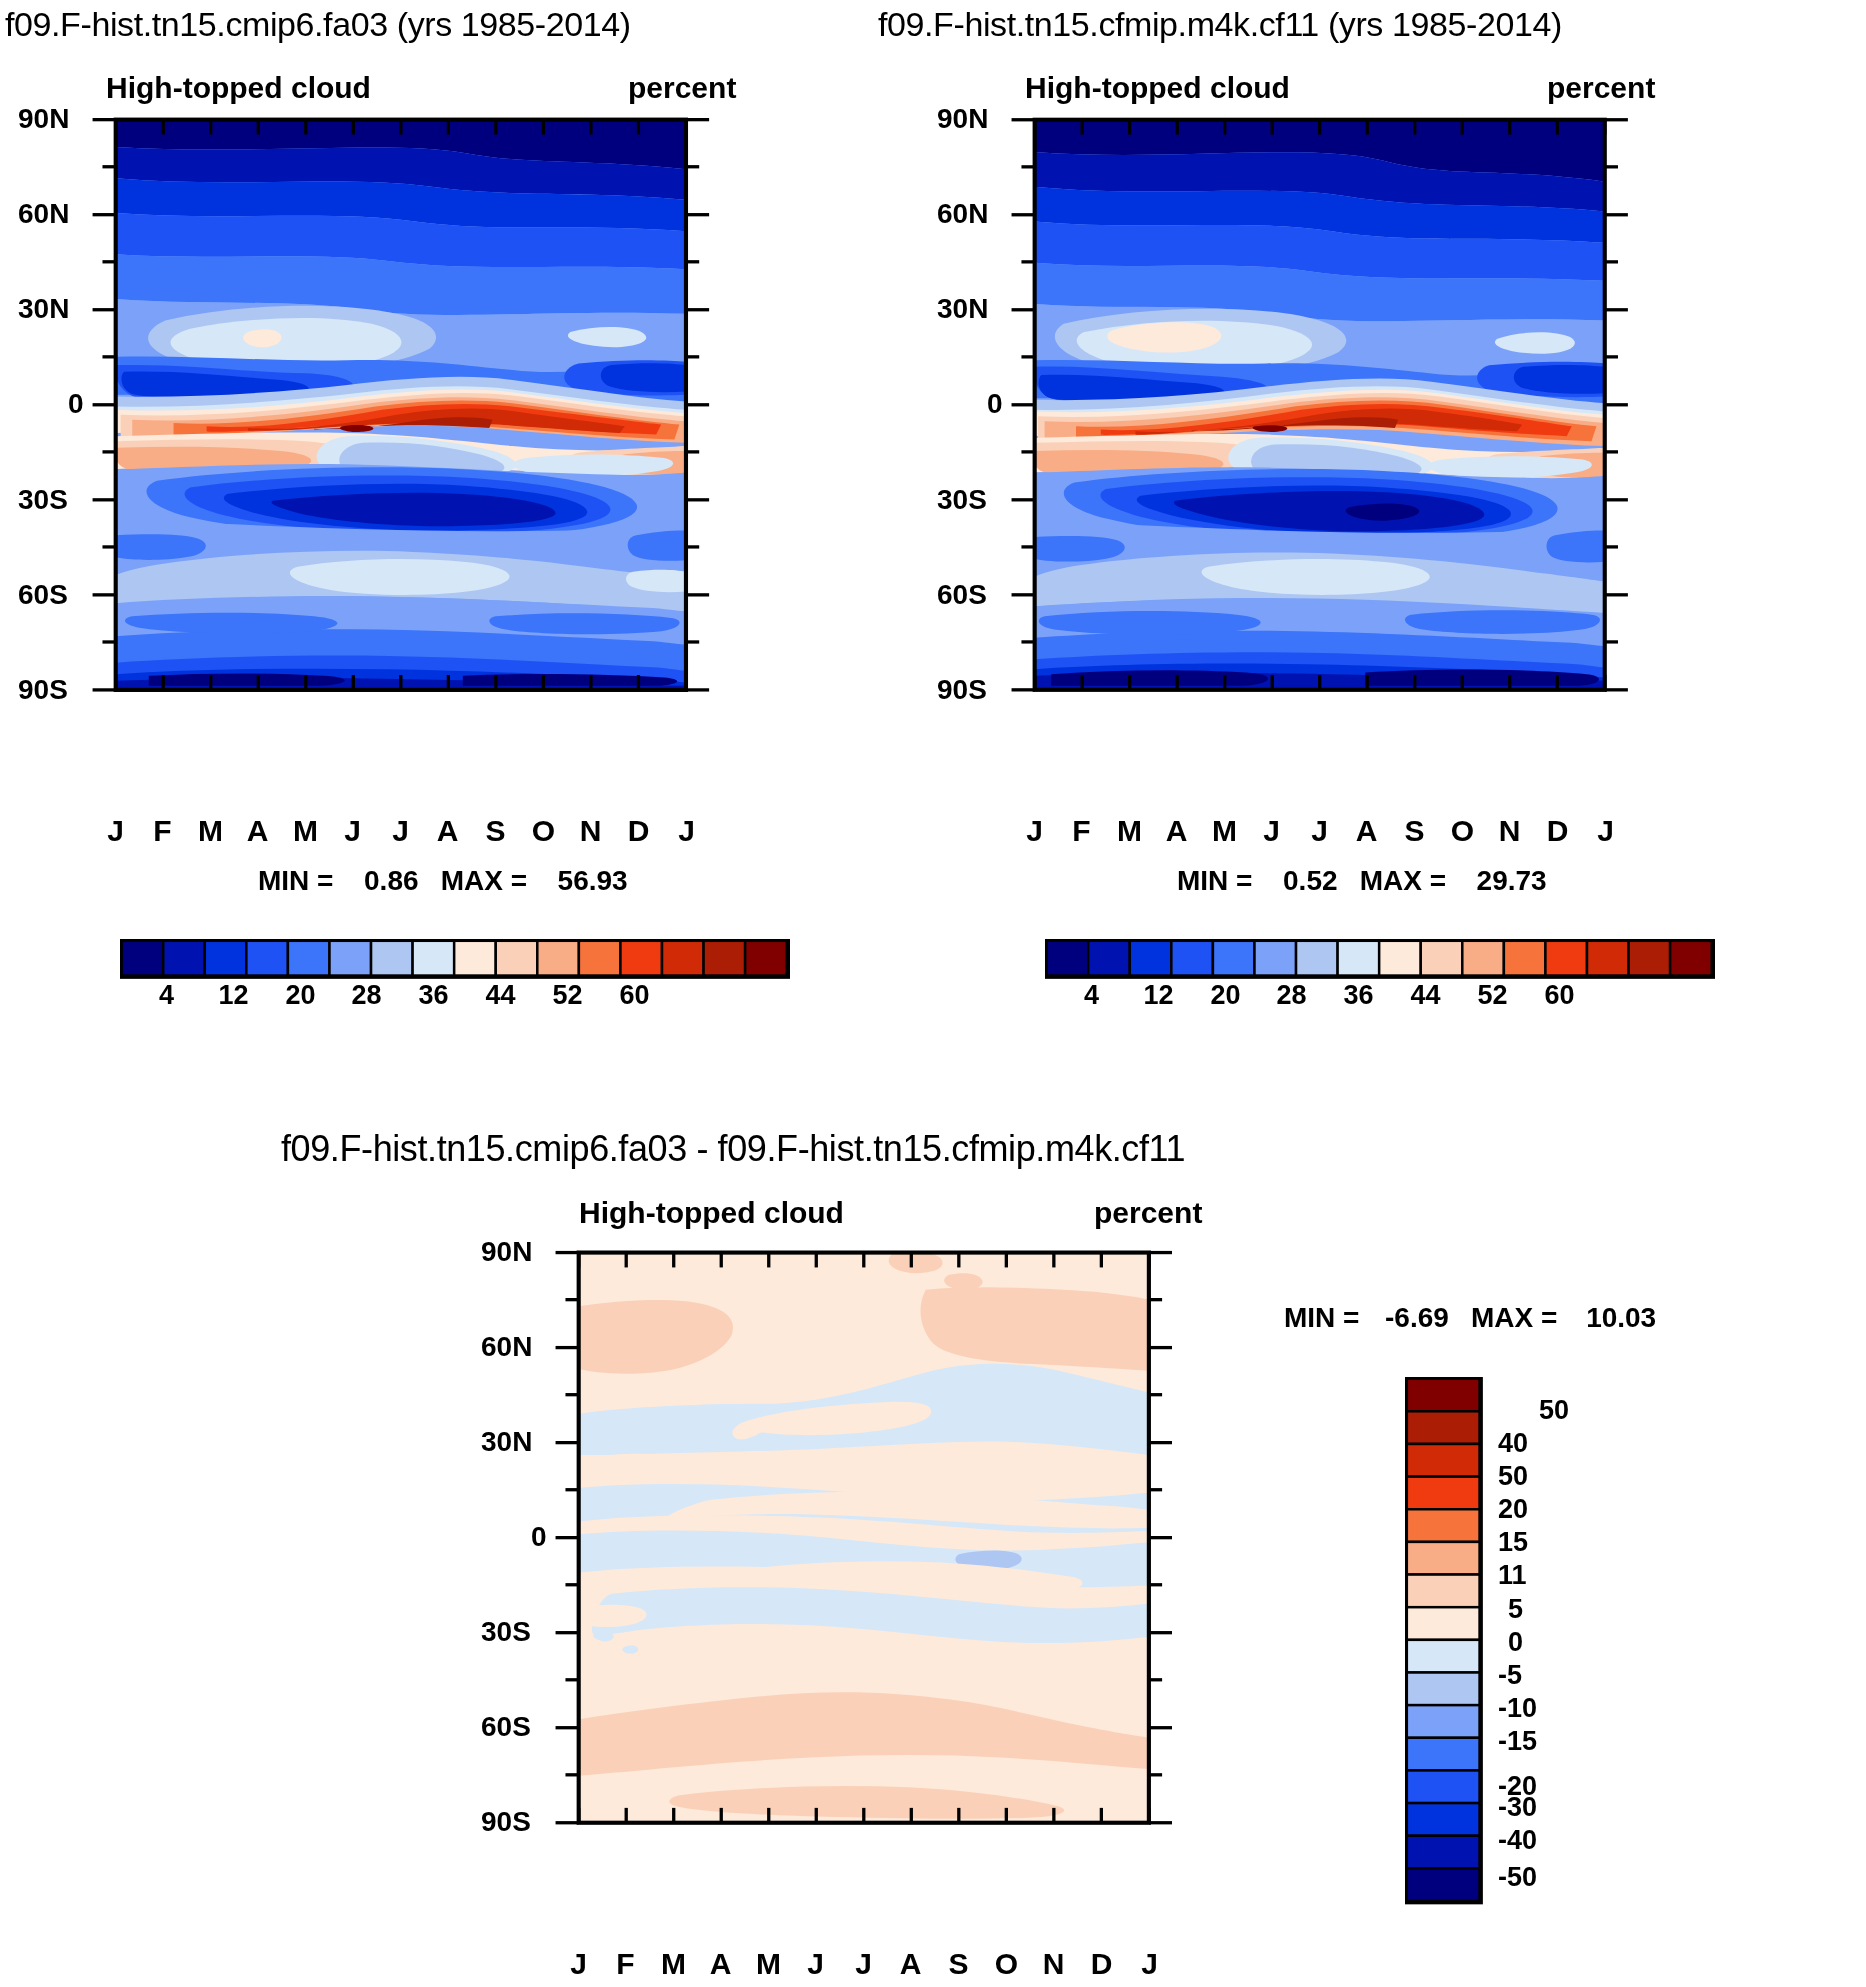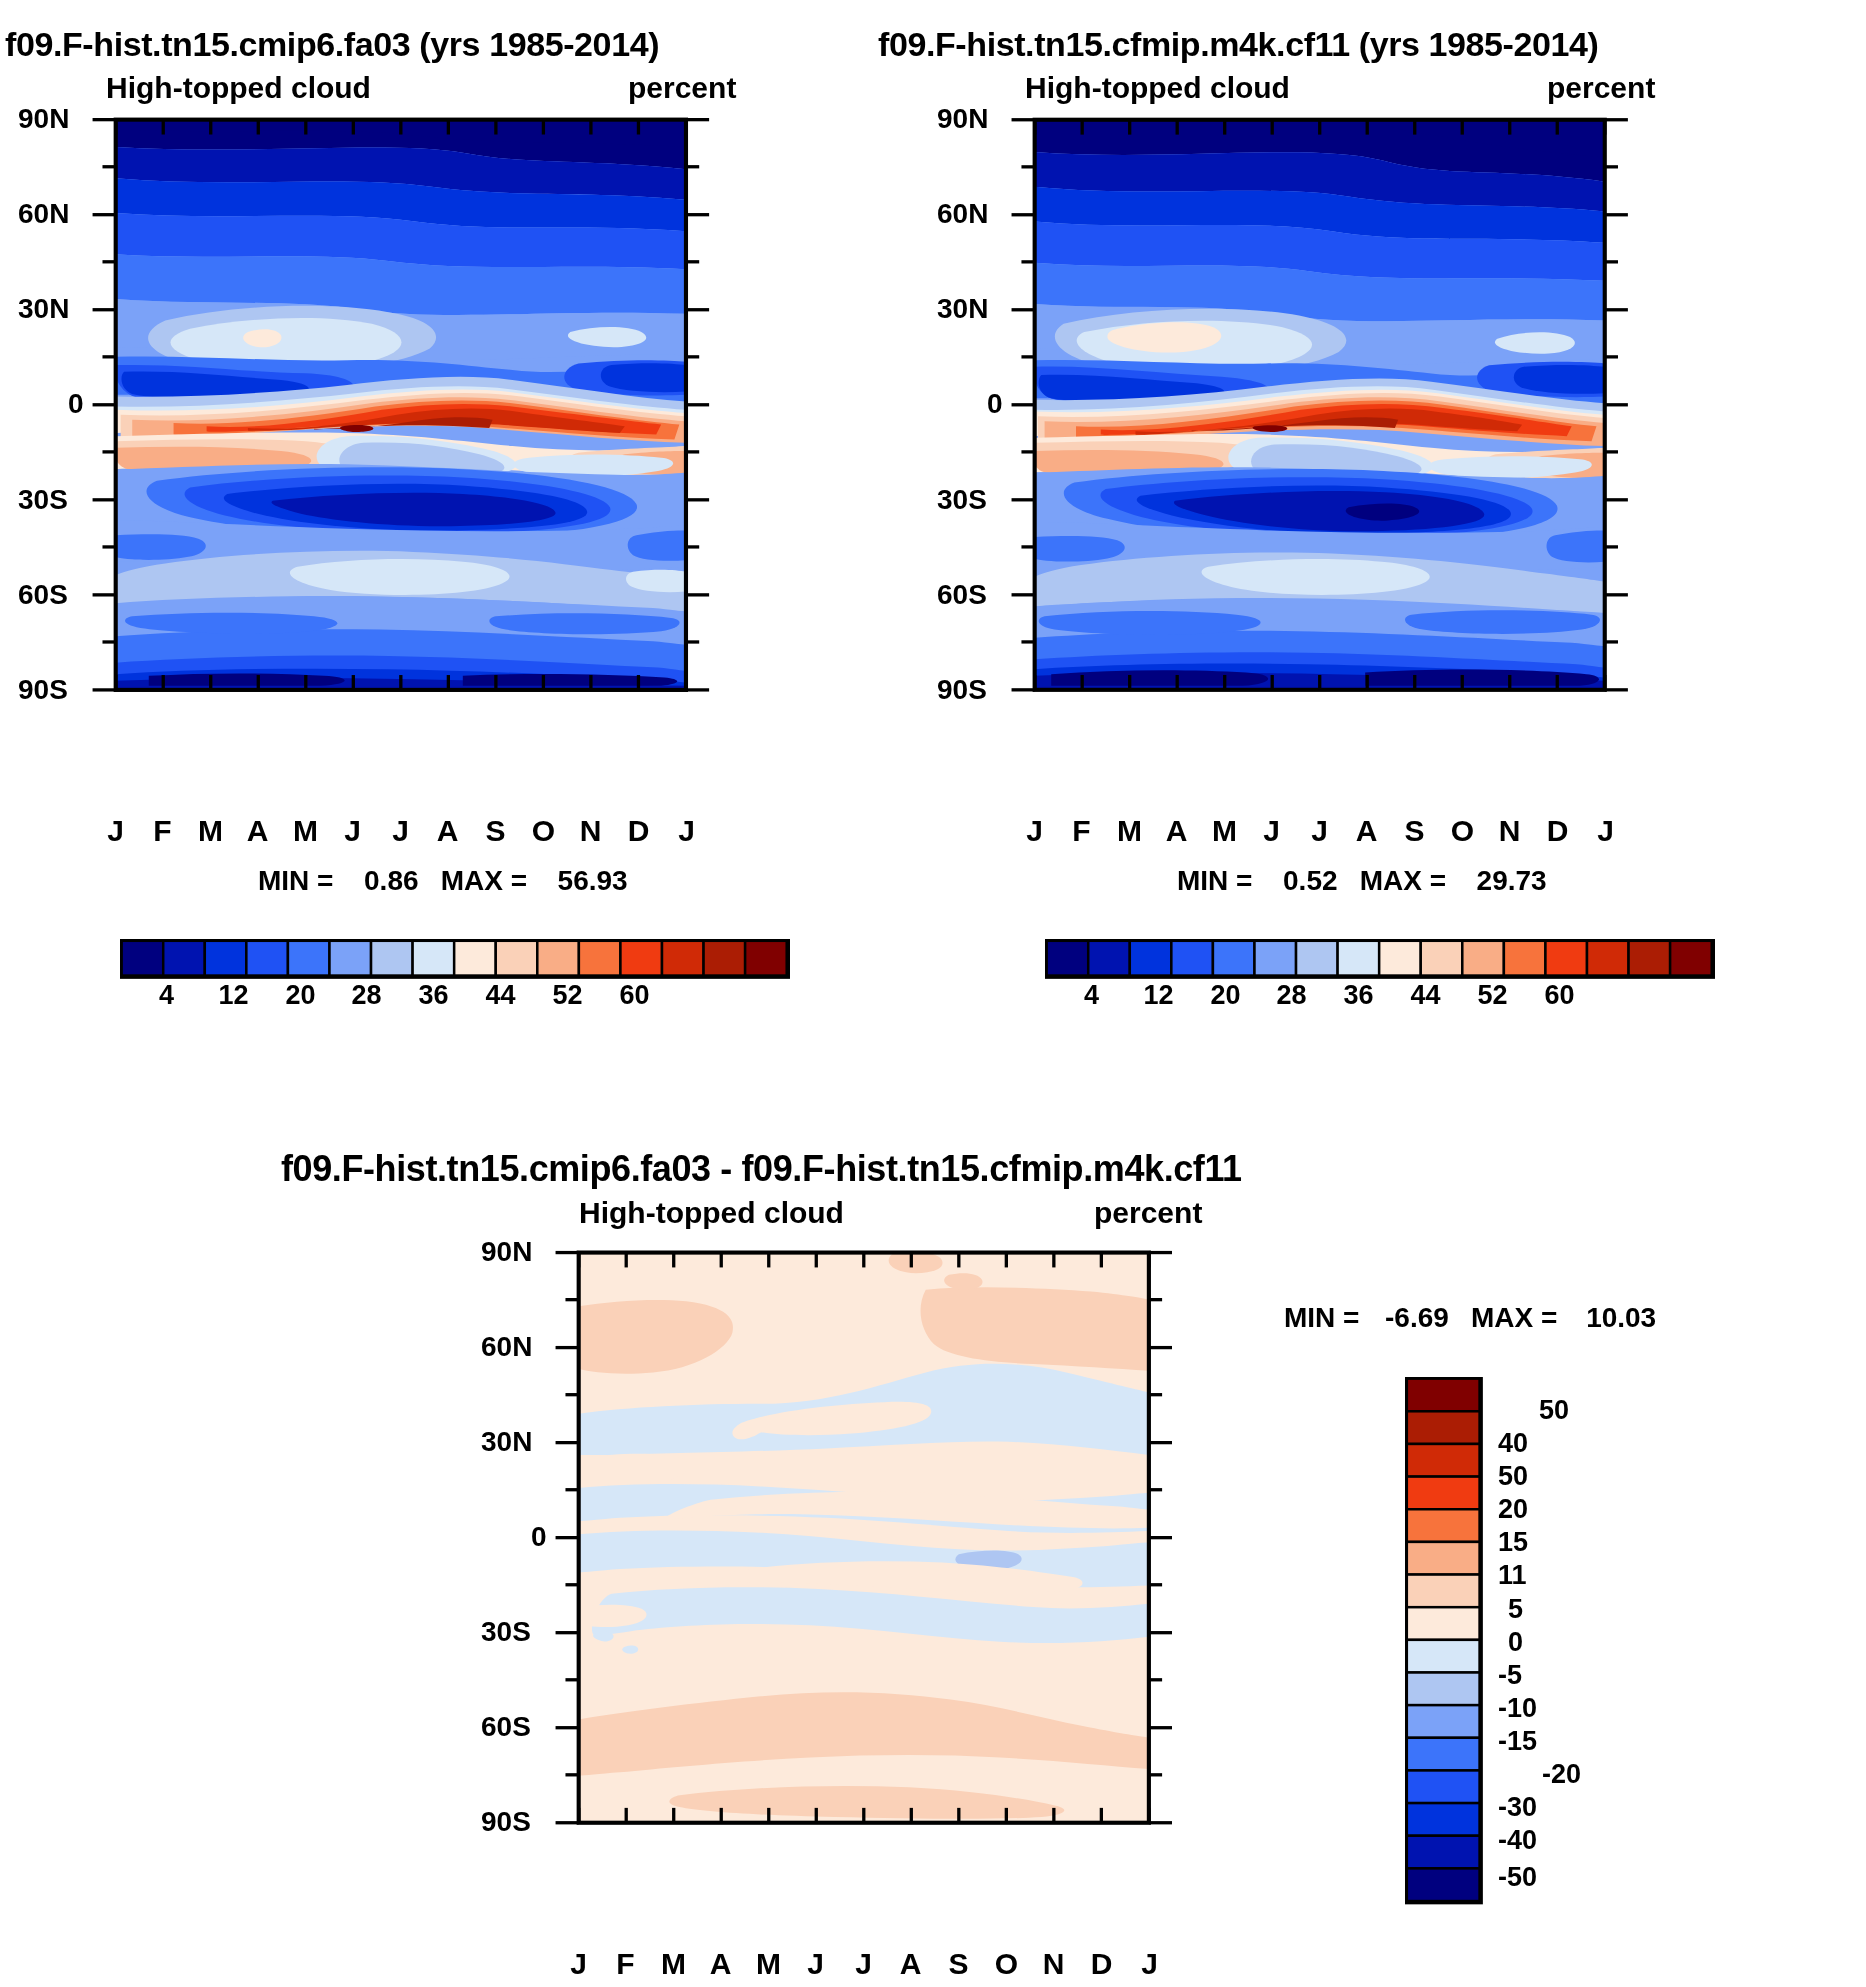--- a/index.html
+++ b/index.html
@@ -1,19 +1,19 @@
 <!DOCTYPE html>
 <html style="font-size:13.2px"><head>
 <meta charset="utf-8">
 <style>
   html,body{margin:0;padding:0;background:#ffffff;}
   body{width:1866px;height:1988px;position:relative;
        font-family:"Liberation Sans",sans-serif;color:#000;}
   .abs{position:absolute;}
-  .ttl{font-weight:bold;font-size:34px;letter-spacing:-0.4px;white-space:nowrap;margin-top:20px;}
+  .ttl{font-weight:normal;font-size:34px;letter-spacing:-0.4px;white-space:nowrap;}
   .sub{font-weight:bold;font-size:30px;white-space:nowrap;}
   .axlab{font-weight:bold;font-size:28px;white-space:nowrap;}
   .mmx{font-weight:bold;font-size:28px;white-space:nowrap;}
   .cblab{font-weight:bold;font-size:27px;white-space:nowrap;}
   .mon{font-weight:bold;font-size:30px;text-align:center;}
   svg{display:block;}
 </style>
 </head>
 <body>
 
@@ -591,18 +591,18 @@
   <div class="abs cblab" style="left:0px;top:51px;">40</div>
   <div class="abs cblab" style="left:0px;top:84px;">50</div>
   <div class="abs cblab" style="left:0px;top:117px;">20</div>
   <div class="abs cblab" style="left:0px;top:150px;">15</div>
   <div class="abs cblab" style="left:0px;top:183px;">11</div>
   <div class="abs cblab" style="left:10px;top:217px;">5</div>
   <div class="abs cblab" style="left:10px;top:250px;">0</div>
   <div class="abs cblab" style="left:0px;top:283px;">-5</div>
   <div class="abs cblab" style="left:0px;top:316px;">-10</div>
   <div class="abs cblab" style="left:0px;top:349px;">-15</div>
-  <div class="abs cblab" style="left:0px;top:382px;margin-left:44px;">-20</div>
+  <div class="abs cblab" style="left:0px;top:394px;">-20</div>
   <div class="abs cblab" style="left:0px;top:415px;">-30</div>
   <div class="abs cblab" style="left:0px;top:448px;">-40</div>
   <div class="abs cblab" style="left:0px;top:485px;">-50</div>
 </div>
 
 
 </body></html>

